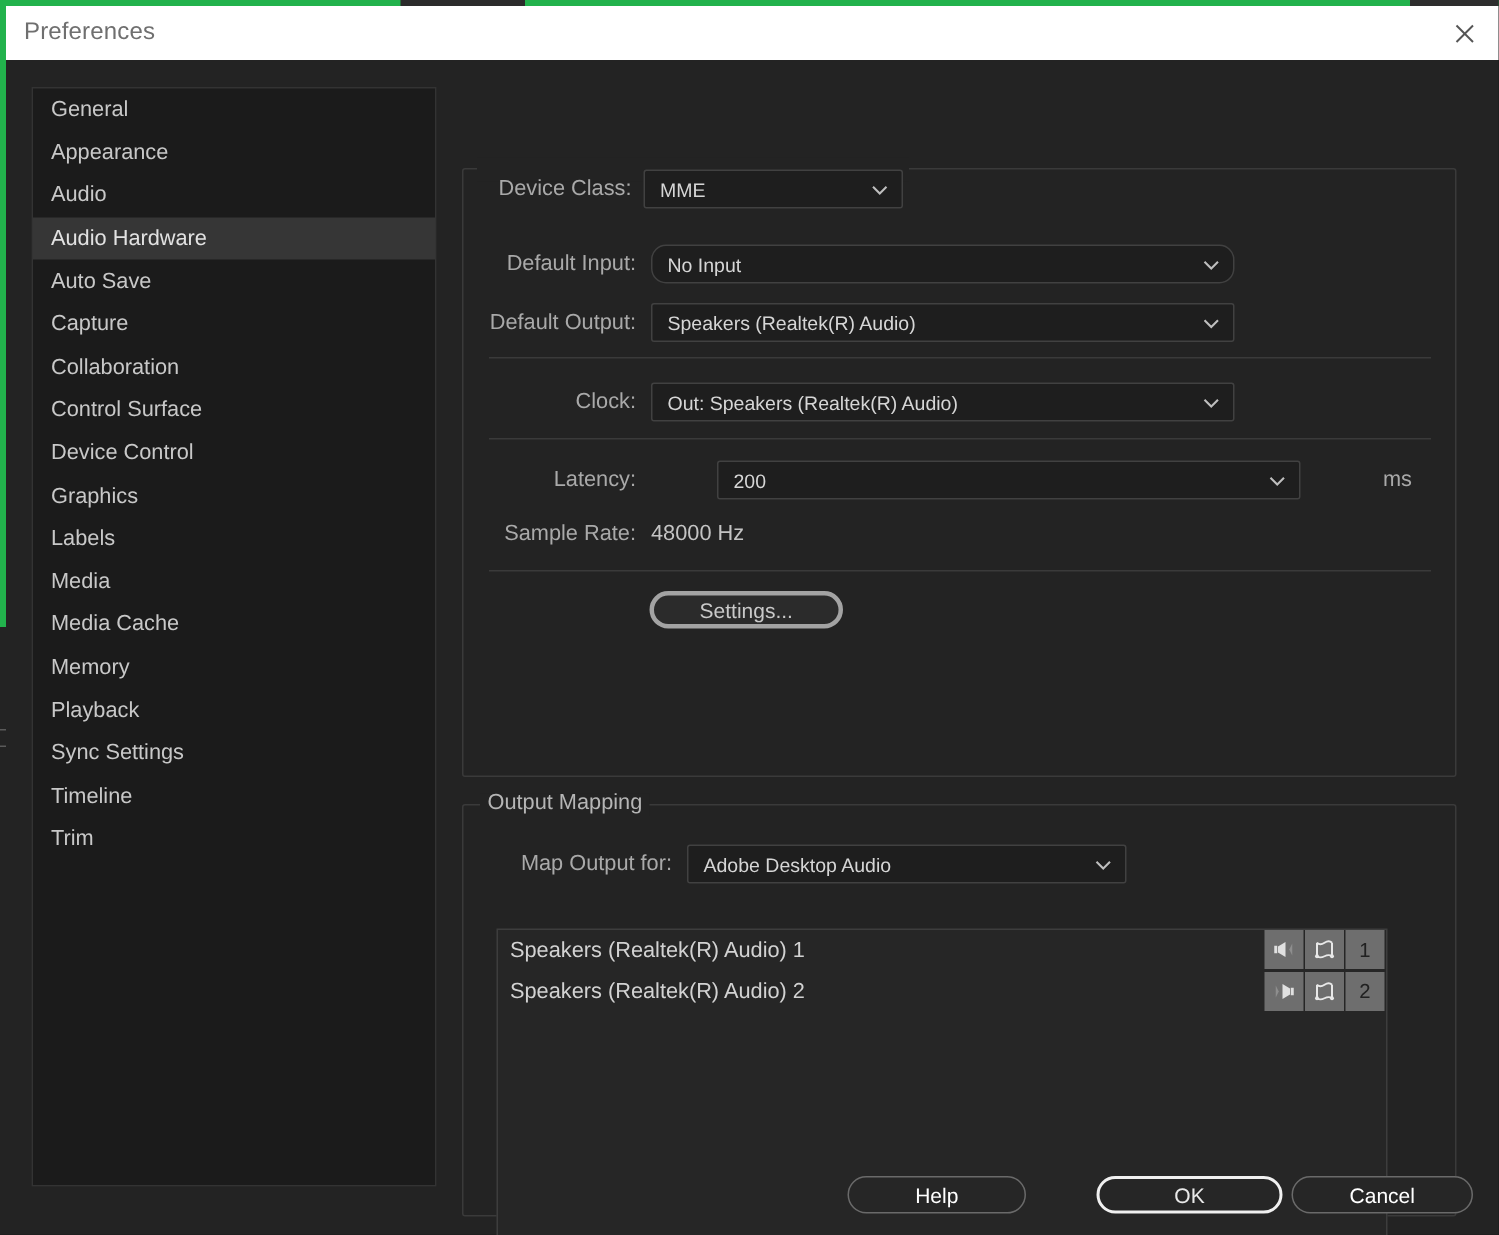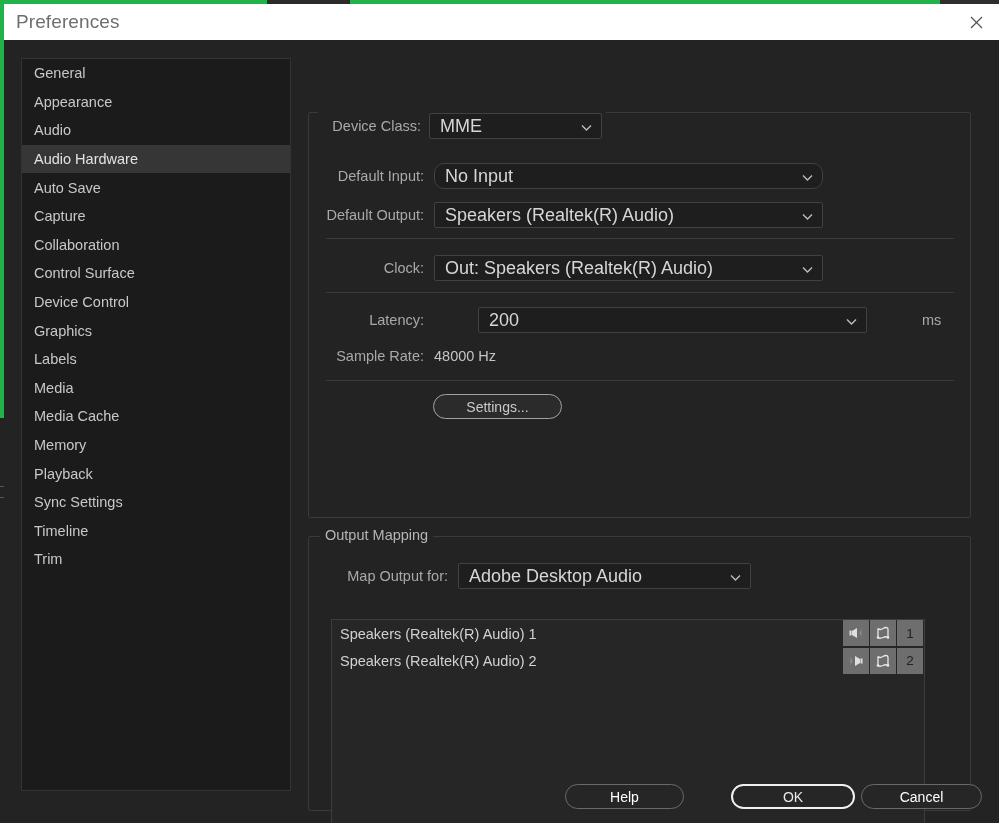--- a/index.html
+++ b/index.html
@@ -46,21 +46,21 @@
   
   #titlebar {
     height: 36px;
     background: #ffffff;
     display: flex; align-items: center;
     flex: 0 0 auto;
     position: relative;
   }
   #title-text {
     margin-left: 12px;
-    font-size: 19px;
+    font-size: 16px;
     color: #6f6f6f;
     letter-spacing: .1px;
   }
   #close-btn {
     position: absolute; right: 0; top: 0;
     width: 46px; height: 36px;
     display: flex; align-items: center; justify-content: center;
     cursor: pointer;
   }
   #close-btn svg { display: block; }
@@ -118,21 +118,21 @@
     white-space: nowrap;
   }
   .combo {
     position: relative;
     background: #1e1e1e;
     border: 1px solid #414141;
     border-radius: 2px;
     height: 26px;
     display: flex; align-items: center;
     padding-left: 10px;
-    font-size: 18px;
+    font-size: 13px;
     color: #d6d6d6;
     cursor: pointer;
     white-space: nowrap;
     overflow: hidden;
   }
   .combo .chev {
     position: absolute; right: 9px; top: 50%;
     transform: translateY(-50%);
     pointer-events: none;
   }
@@ -170,21 +170,21 @@
     left: 322px; width: 628px;
   }
   #sep-1 { top: 198px; }
   #sep-2 { top: 252px; }
   #sep-3 { top: 340px; }
 
   #settings-btn {
     position: absolute;
     left: 429px; top: 354px;
     width: 129px; height: 25px;
-    border: 1px solid #a3a3a3;
+    border: 3px solid #a3a3a3;
     border-radius: 13px;
     background: #2b2b2b;
     color: #c9c9c9;
     font-size: 14px;
     display: flex; align-items: center; justify-content: center;
     cursor: pointer;
   }
 
   
   #mapping-group {

